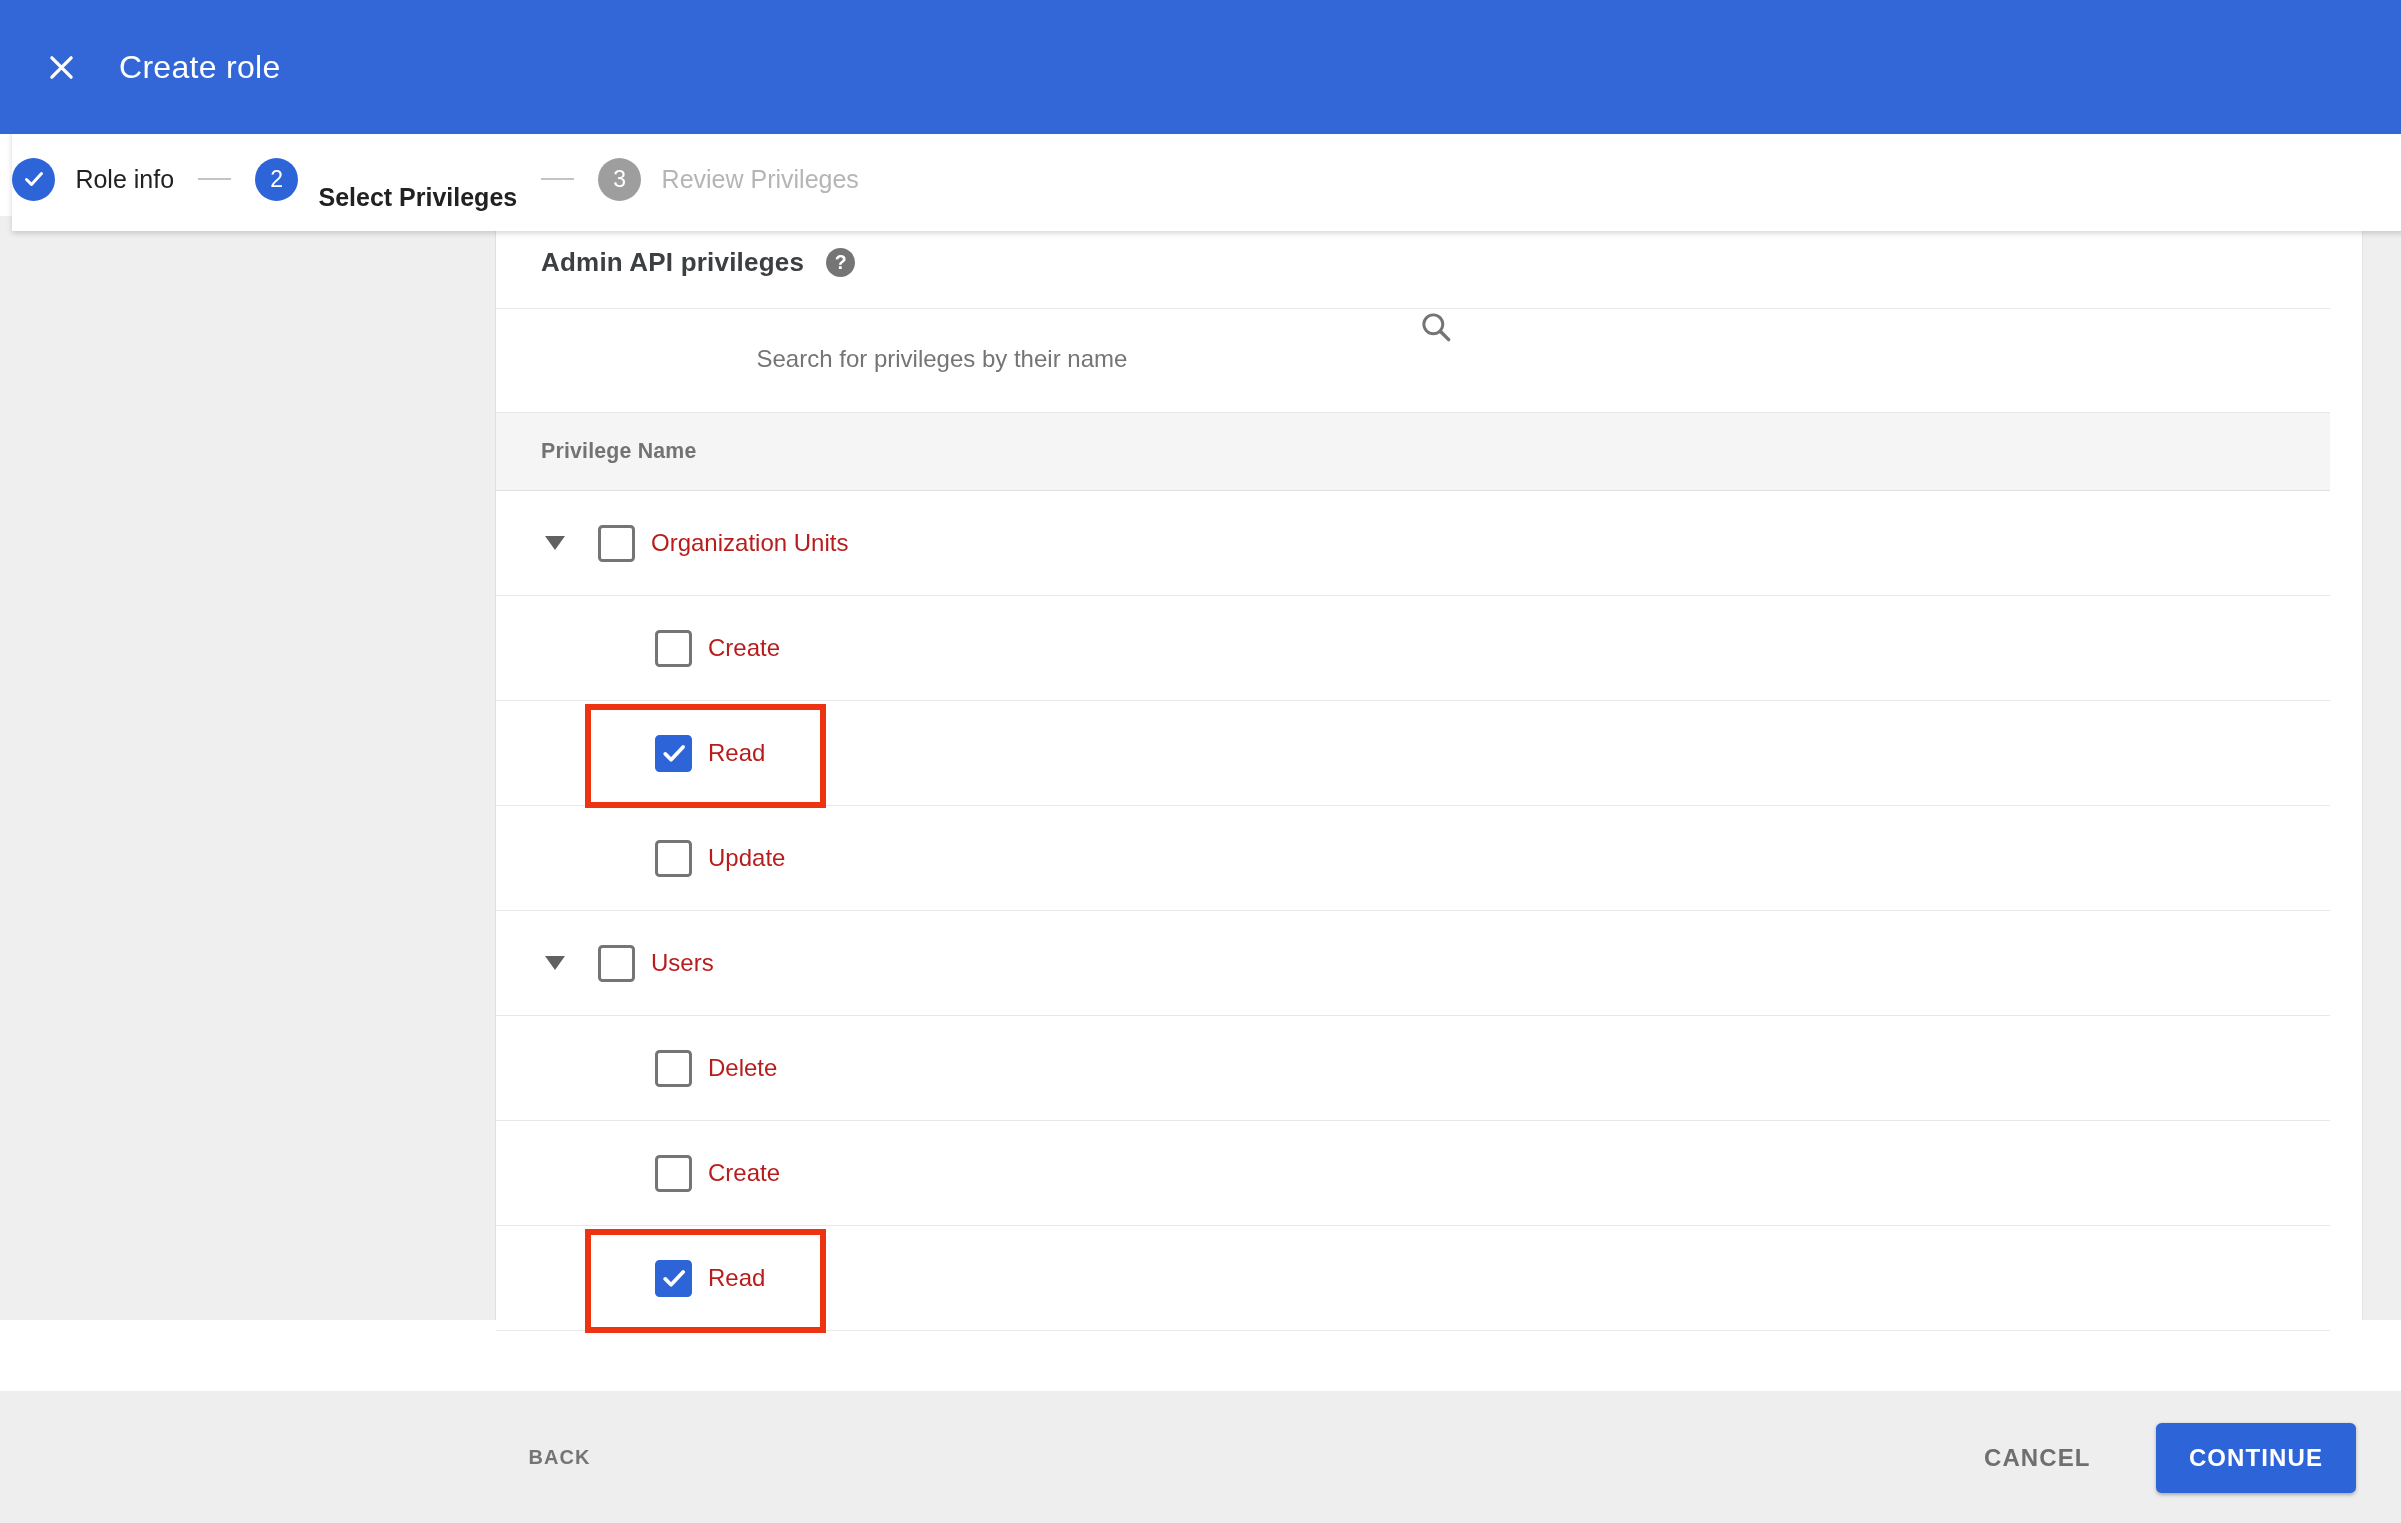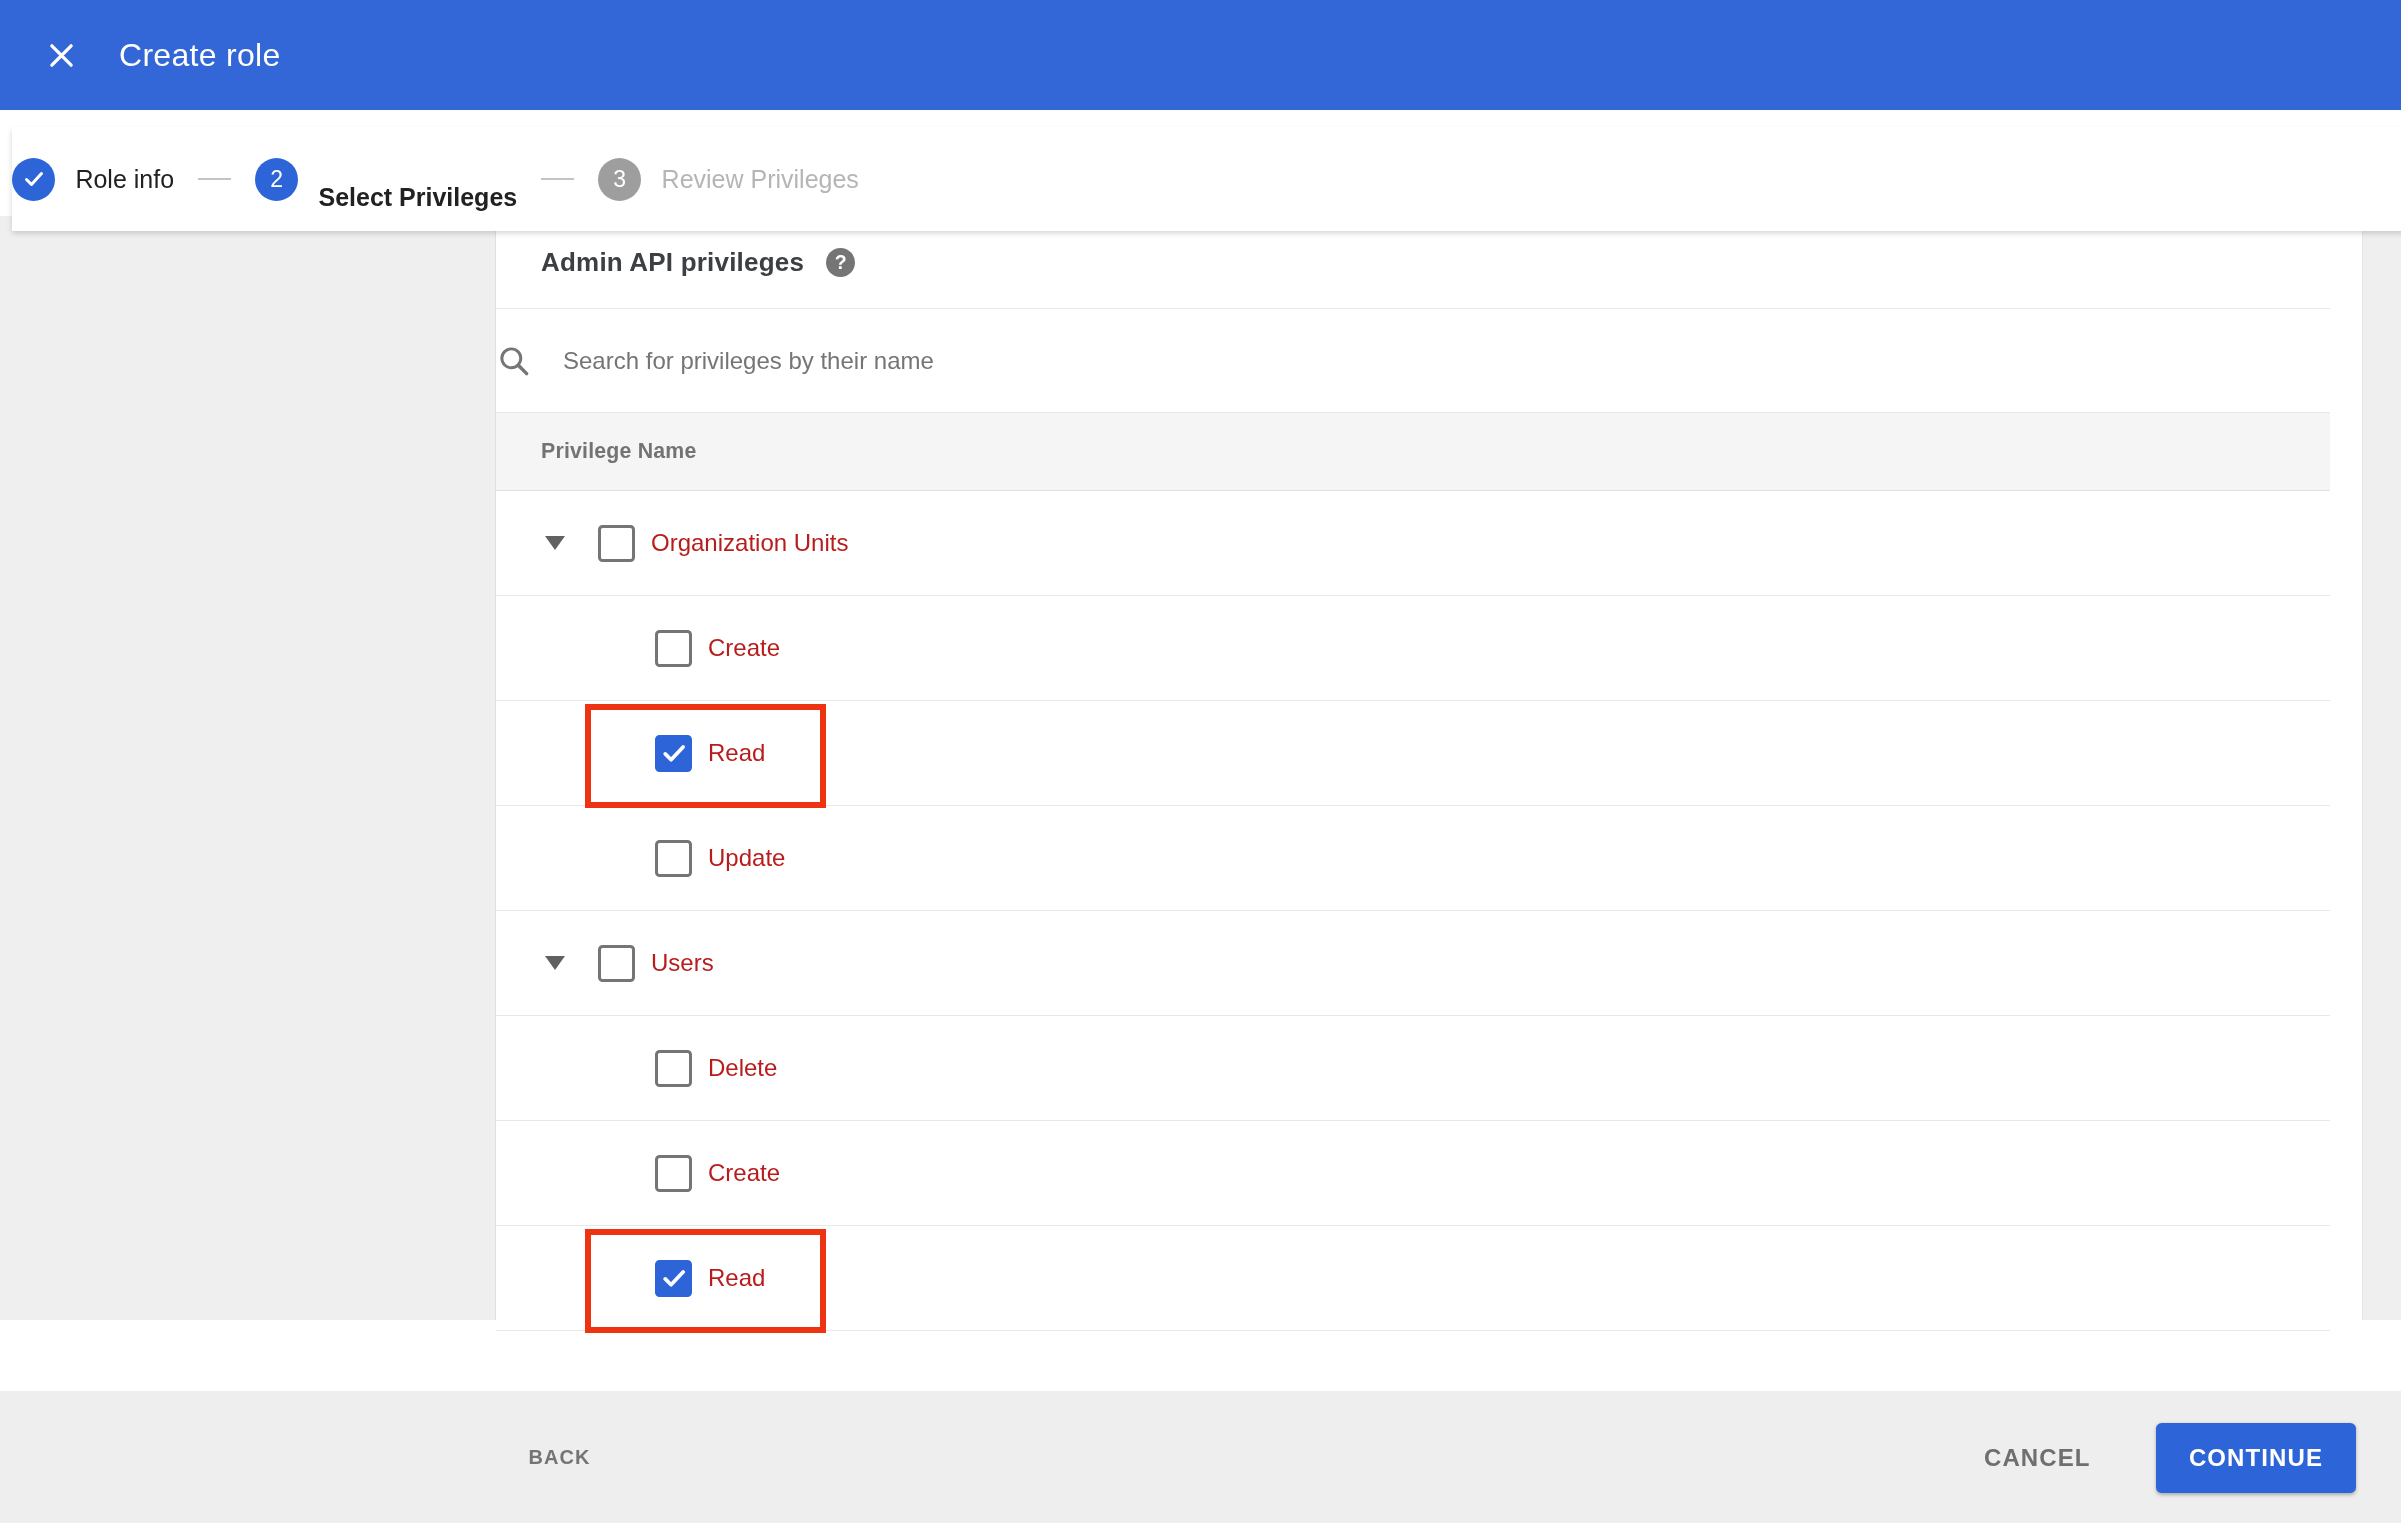--- a/index.html
+++ b/index.html
@@ -4,21 +4,21 @@
 <style>
   * { box-sizing: border-box; }
   html,body { margin:0; padding:0; }
   body {
     width:2401px; height:1524px; overflow:hidden; position:relative;
     font-family:"Liberation Sans", sans-serif; background:#ffffff;
   }
 
   
   .appbar {
-    position:absolute; top:0; left:0; width:2401px; height:110px;
+    position:absolute; top:0; left:0; width:2401px; height:134px;
     background:#3366d6; display:flex; align-items:center; z-index:10;
   }
   .close-btn {
     margin-left:41px; width:41px; height:41px; display:flex;
     align-items:center; justify-content:center; cursor:pointer;
   }
   .appbar-title { color:#ffffff; font-size:32px; font-weight:400; margin-left:37px; letter-spacing:0.3px; }
 
   
   .stepper {
@@ -53,22 +53,23 @@
     border-bottom:1.9px solid #e8e8e8;
   }
   .heading { font-size:26px; font-weight:600; color:#3c4043; letter-spacing:0.2px; }
   .help-badge {
     width:29px; height:29px; border-radius:50%; background:#757575; color:#fff;
     font-size:19.5px; font-weight:700; display:flex; align-items:center; justify-content:center;
     margin-left:22px; flex:none;
   }
 
   .search-row {
-    height:104px; display:flex; align-items:center; 
+    height:104px; display:flex; align-items:center; padding-left:45px;
     border-bottom:1.9px solid #e8e8e8;
+    flex-direction:column;
   }
   .search-input {
     border:none; outline:none; font-size:24px; color:#212121;
     margin-left:30px; width:1392px; background:transparent;
     font-family:"Liberation Sans", sans-serif;
   }
   .search-input::placeholder { color:#757575; opacity:1; }
 
   .table-header {
     height:78px; background:#f5f5f5; display:flex; align-items:center;

